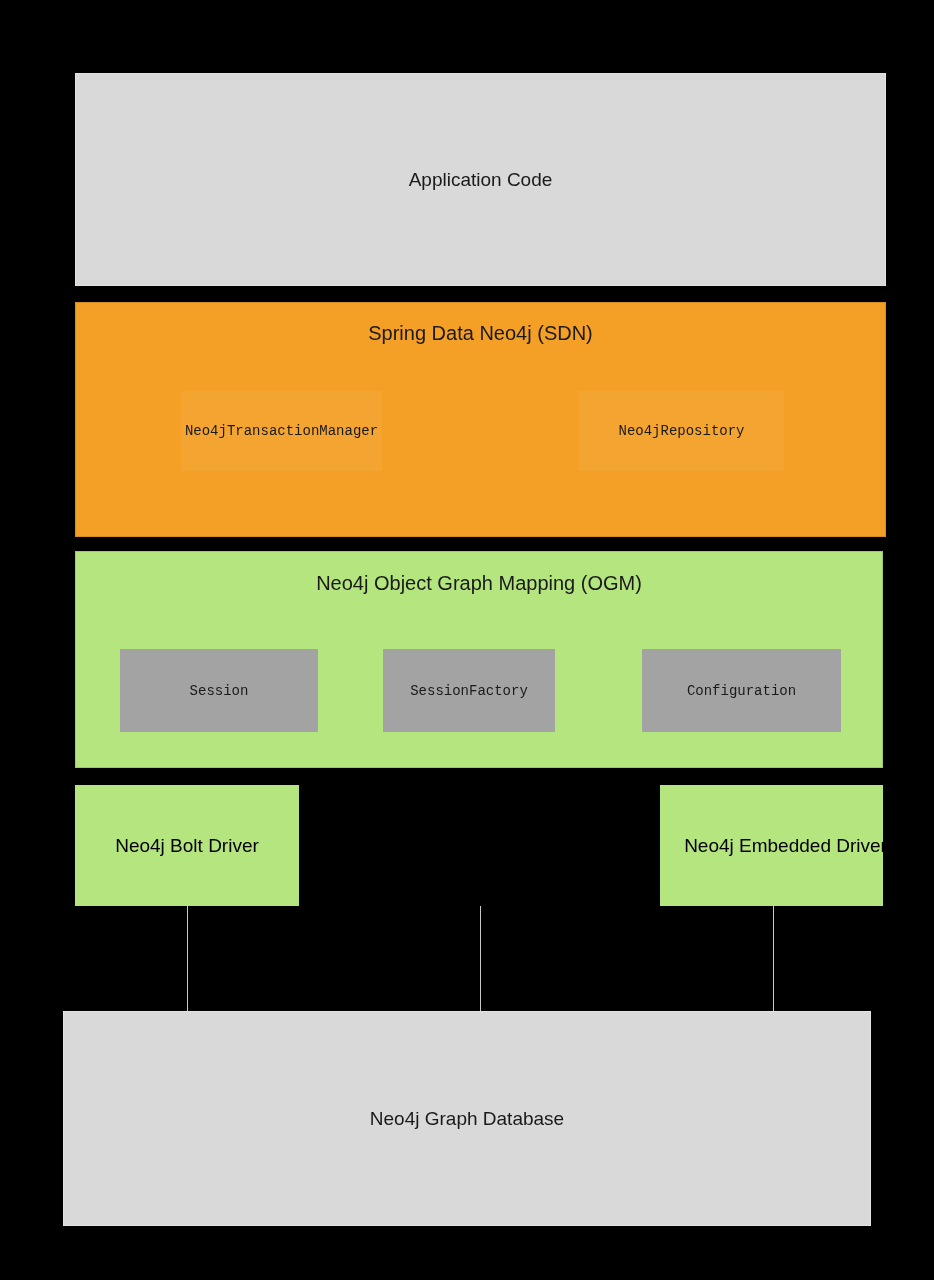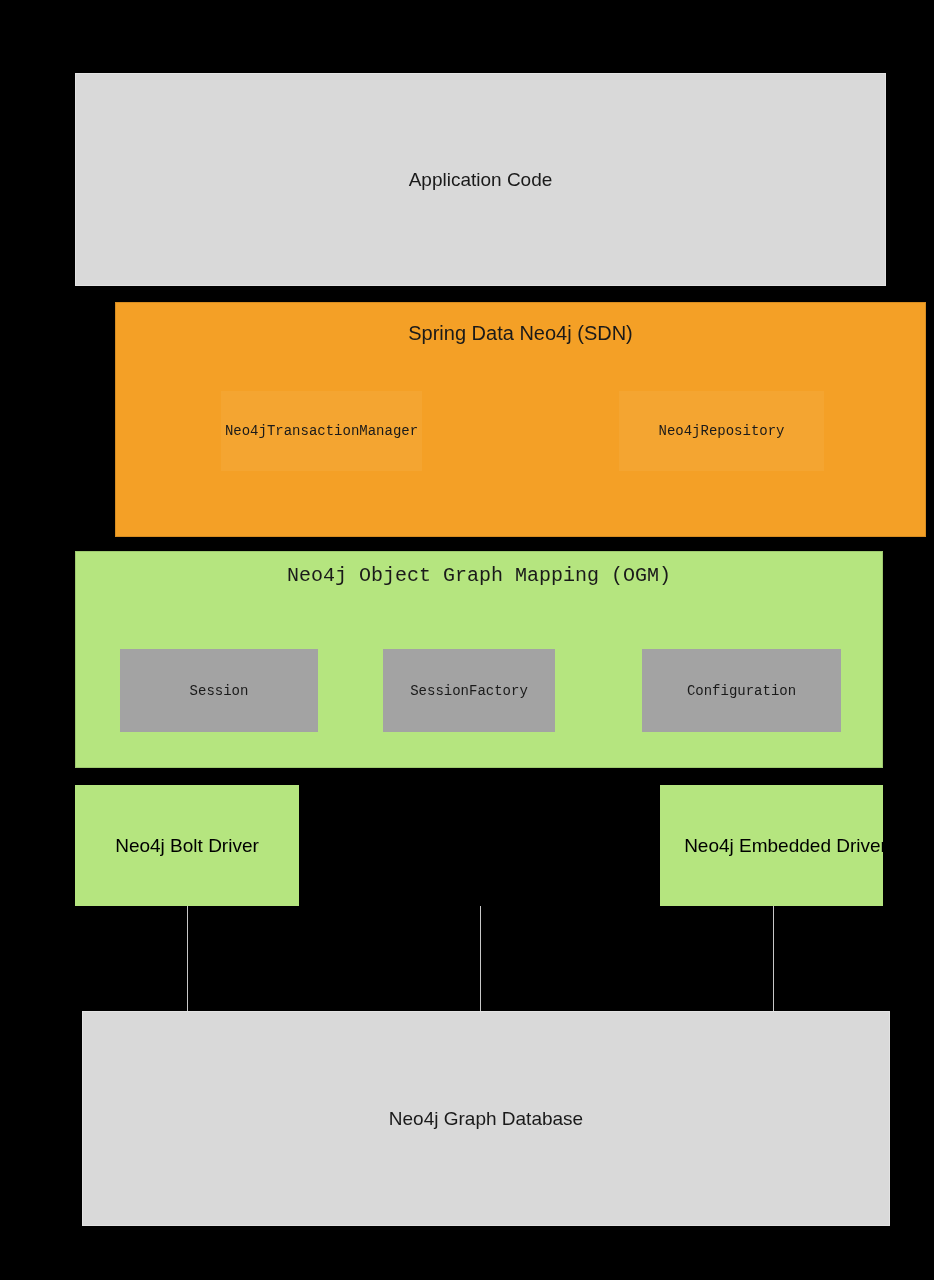--- a/index.html
+++ b/index.html
@@ -103,36 +103,36 @@
 </style>
 </head>
 <body>
 
 <div id="diagram">
 
   <div class="layer band band-gray" style="left:75px; top:73px; width:811px; height:213px;">
     <div class="center-label">Application Code</div>
   </div>
 
-  <div class="layer band band-orange" style="left:75px; top:302px; width:811px; height:235px;margin-left:40px;">
+  <div class="layer band band-orange" style="left:75px; top:302px; width:811px; height:235px;">
 
     <div class="band-title" style="top:20px;">Spring Data Neo4j (SDN)</div>
 
     <div class="subbox subbox-ghost" style="left:105px; top:88px; width:201px; height:80px;">
       <span class="subbox-label">Neo4jTransactionManager</span>
     </div>
 
     <div class="subbox subbox-ghost" style="left:503px; top:88px; width:205px; height:80px;">
       <span class="subbox-label">Neo4jRepository</span>
     </div>
   </div>
 
   <div class="layer band band-green" style="left:75px; top:551px; width:808px; height:217px;">
 
-    <div class="band-title" style="top:14px;font-family:Liberation Mono, monospace;">Neo4j Object Graph Mapping (OGM)</div>
+    <div class="band-title" style="top:21px;">Neo4j Object Graph Mapping (OGM)</div>
 
     <div class="subbox subbox-yellow" style="left:44px; top:97px; width:198px; height:83px;">
       <span class="subbox-label">Session</span>
     </div>
 
     <div class="subbox subbox-yellow" style="left:307px; top:97px; width:172px; height:83px;">
       <span class="subbox-label">SessionFactory</span>
     </div>
 
     <div class="subbox subbox-yellow" style="left:566px; top:97px; width:199px; height:83px;">
@@ -146,17 +146,17 @@
 
 
   <div class="driver" style="left:660px; top:785px; width:223px; height:121px;padding-left:28px;">
     <span class="driver-label">Neo4j Embedded Driver</span>
   </div>
 
   <div class="connector" style="left:187px; top:906px; height:105px;"></div>
   <div class="connector" style="left:480px; top:906px; height:105px;"></div>
   <div class="connector" style="left:773px; top:906px; height:105px;"></div>
 
-  <div class="layer band band-gray" style="left:82px; top:1011px; width:808px; height:215px;">
+  <div class="layer band band-gray" style="left:63px; top:1011px; width:808px; height:215px;">
     <div class="center-label">Neo4j Graph Database</div>
   </div>
 
 </div>
 
 </body></html>

